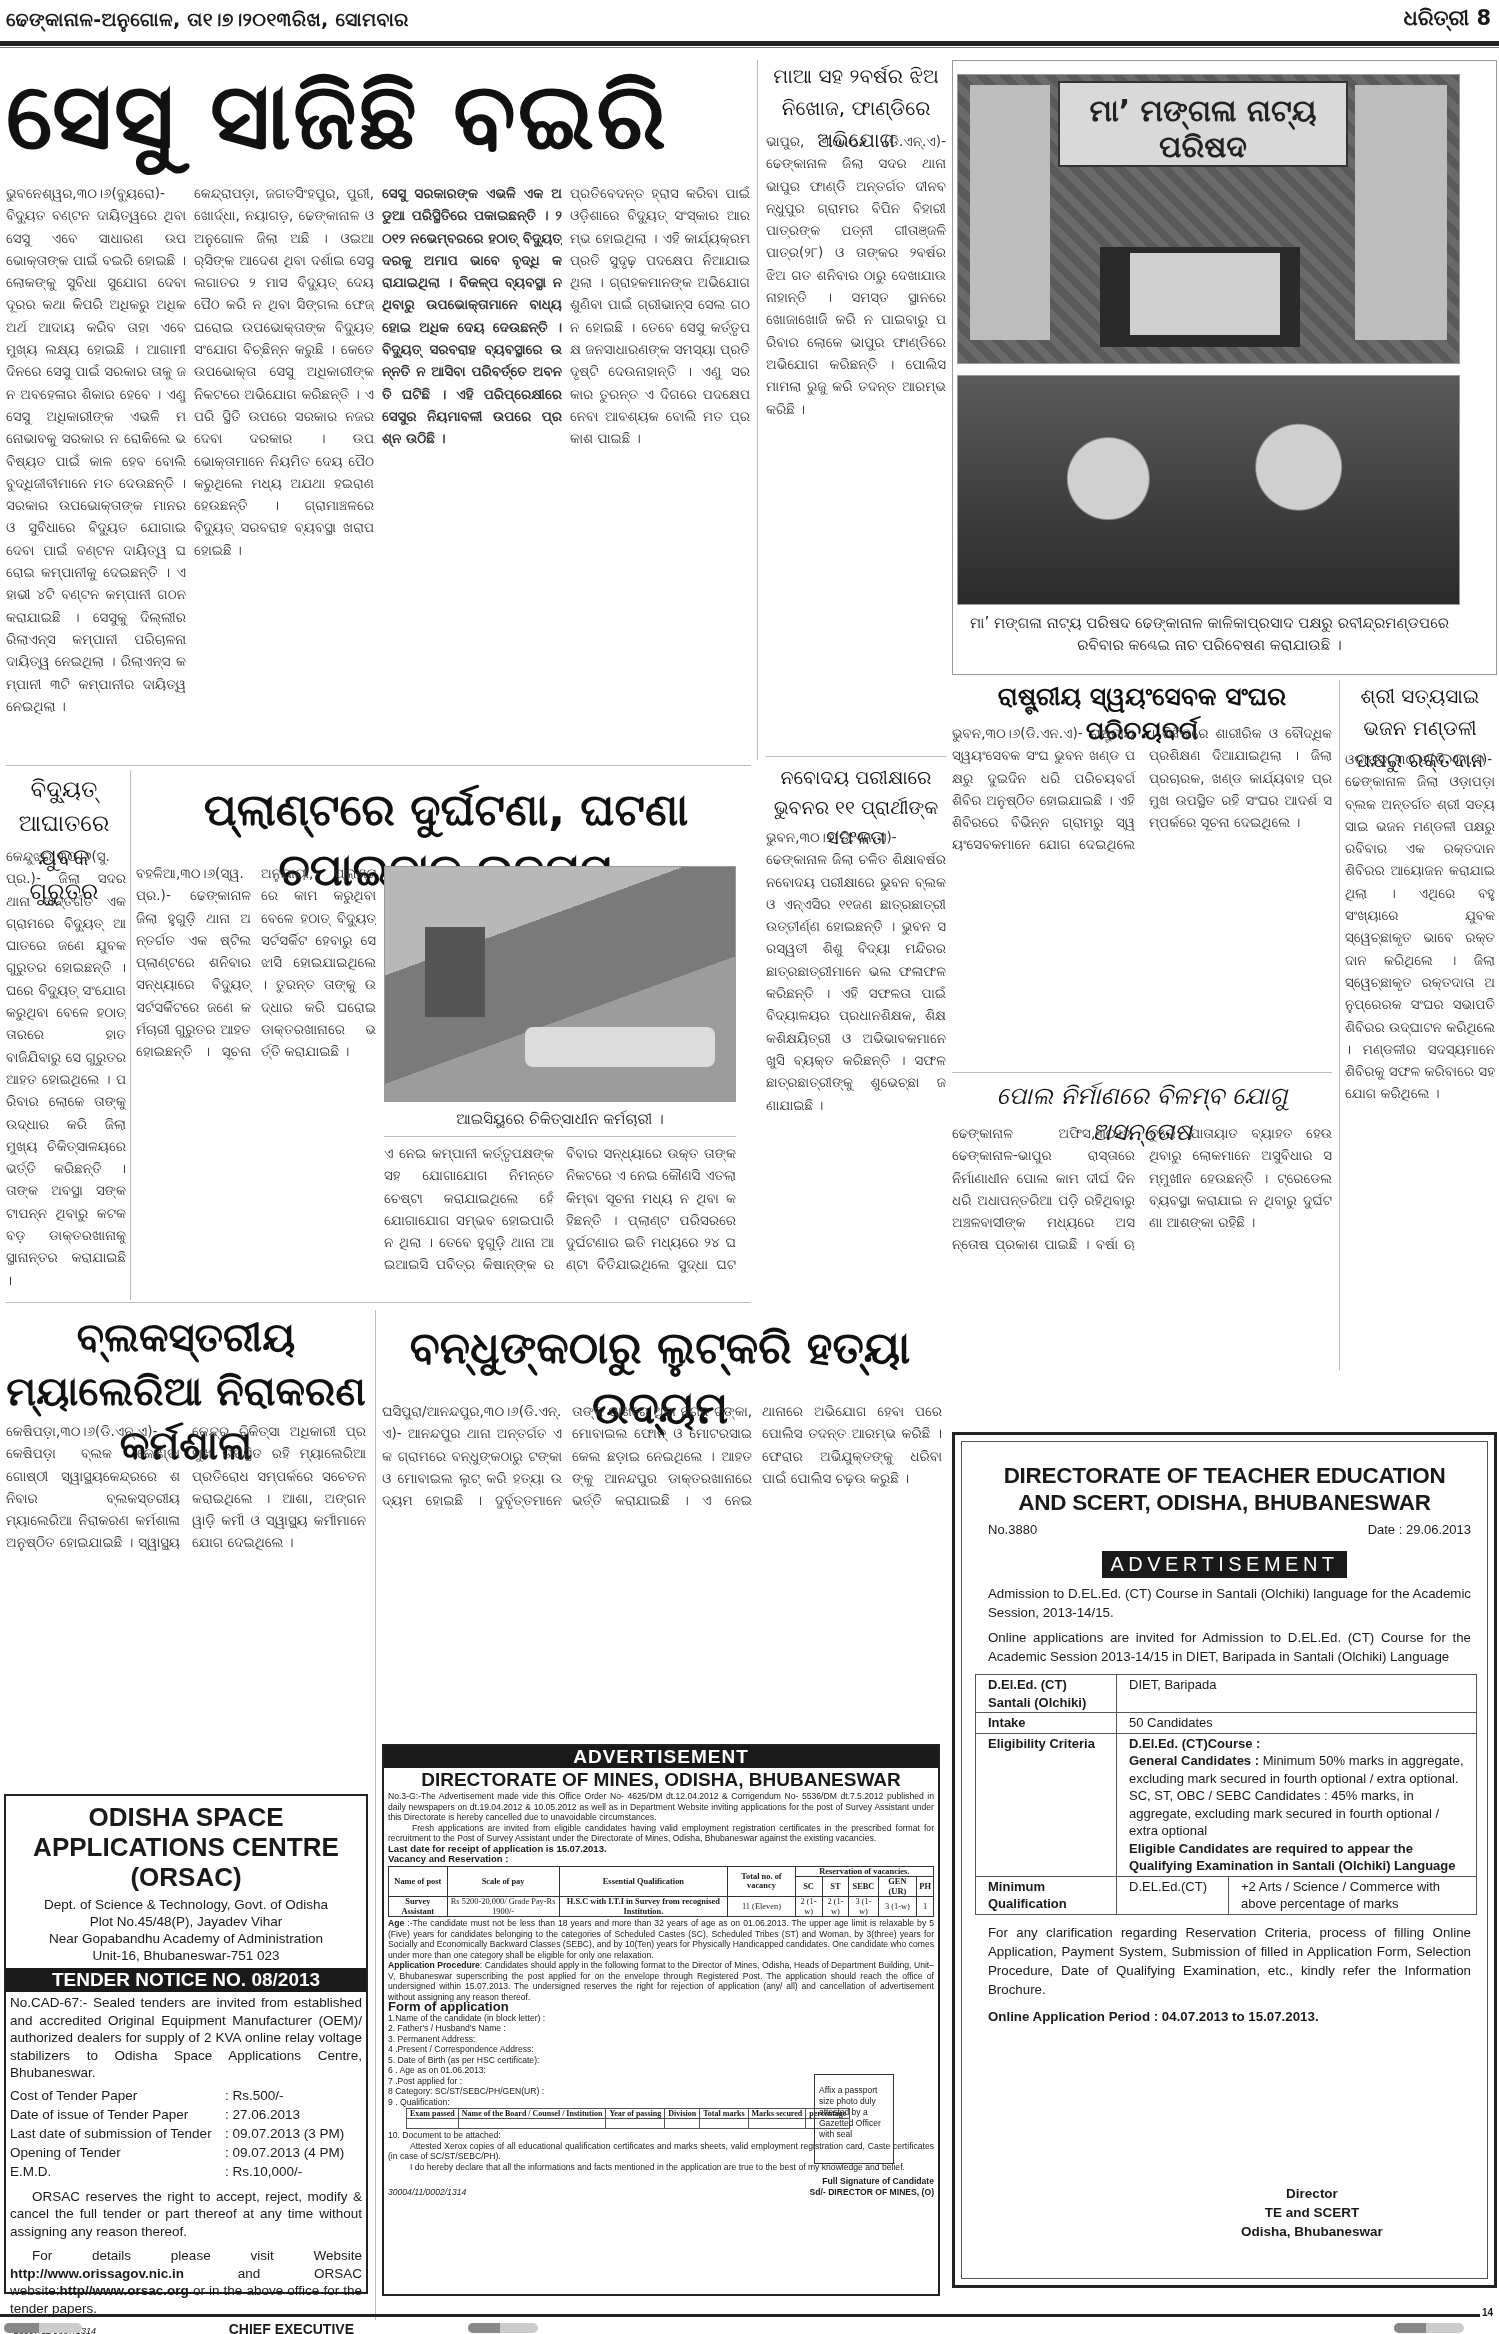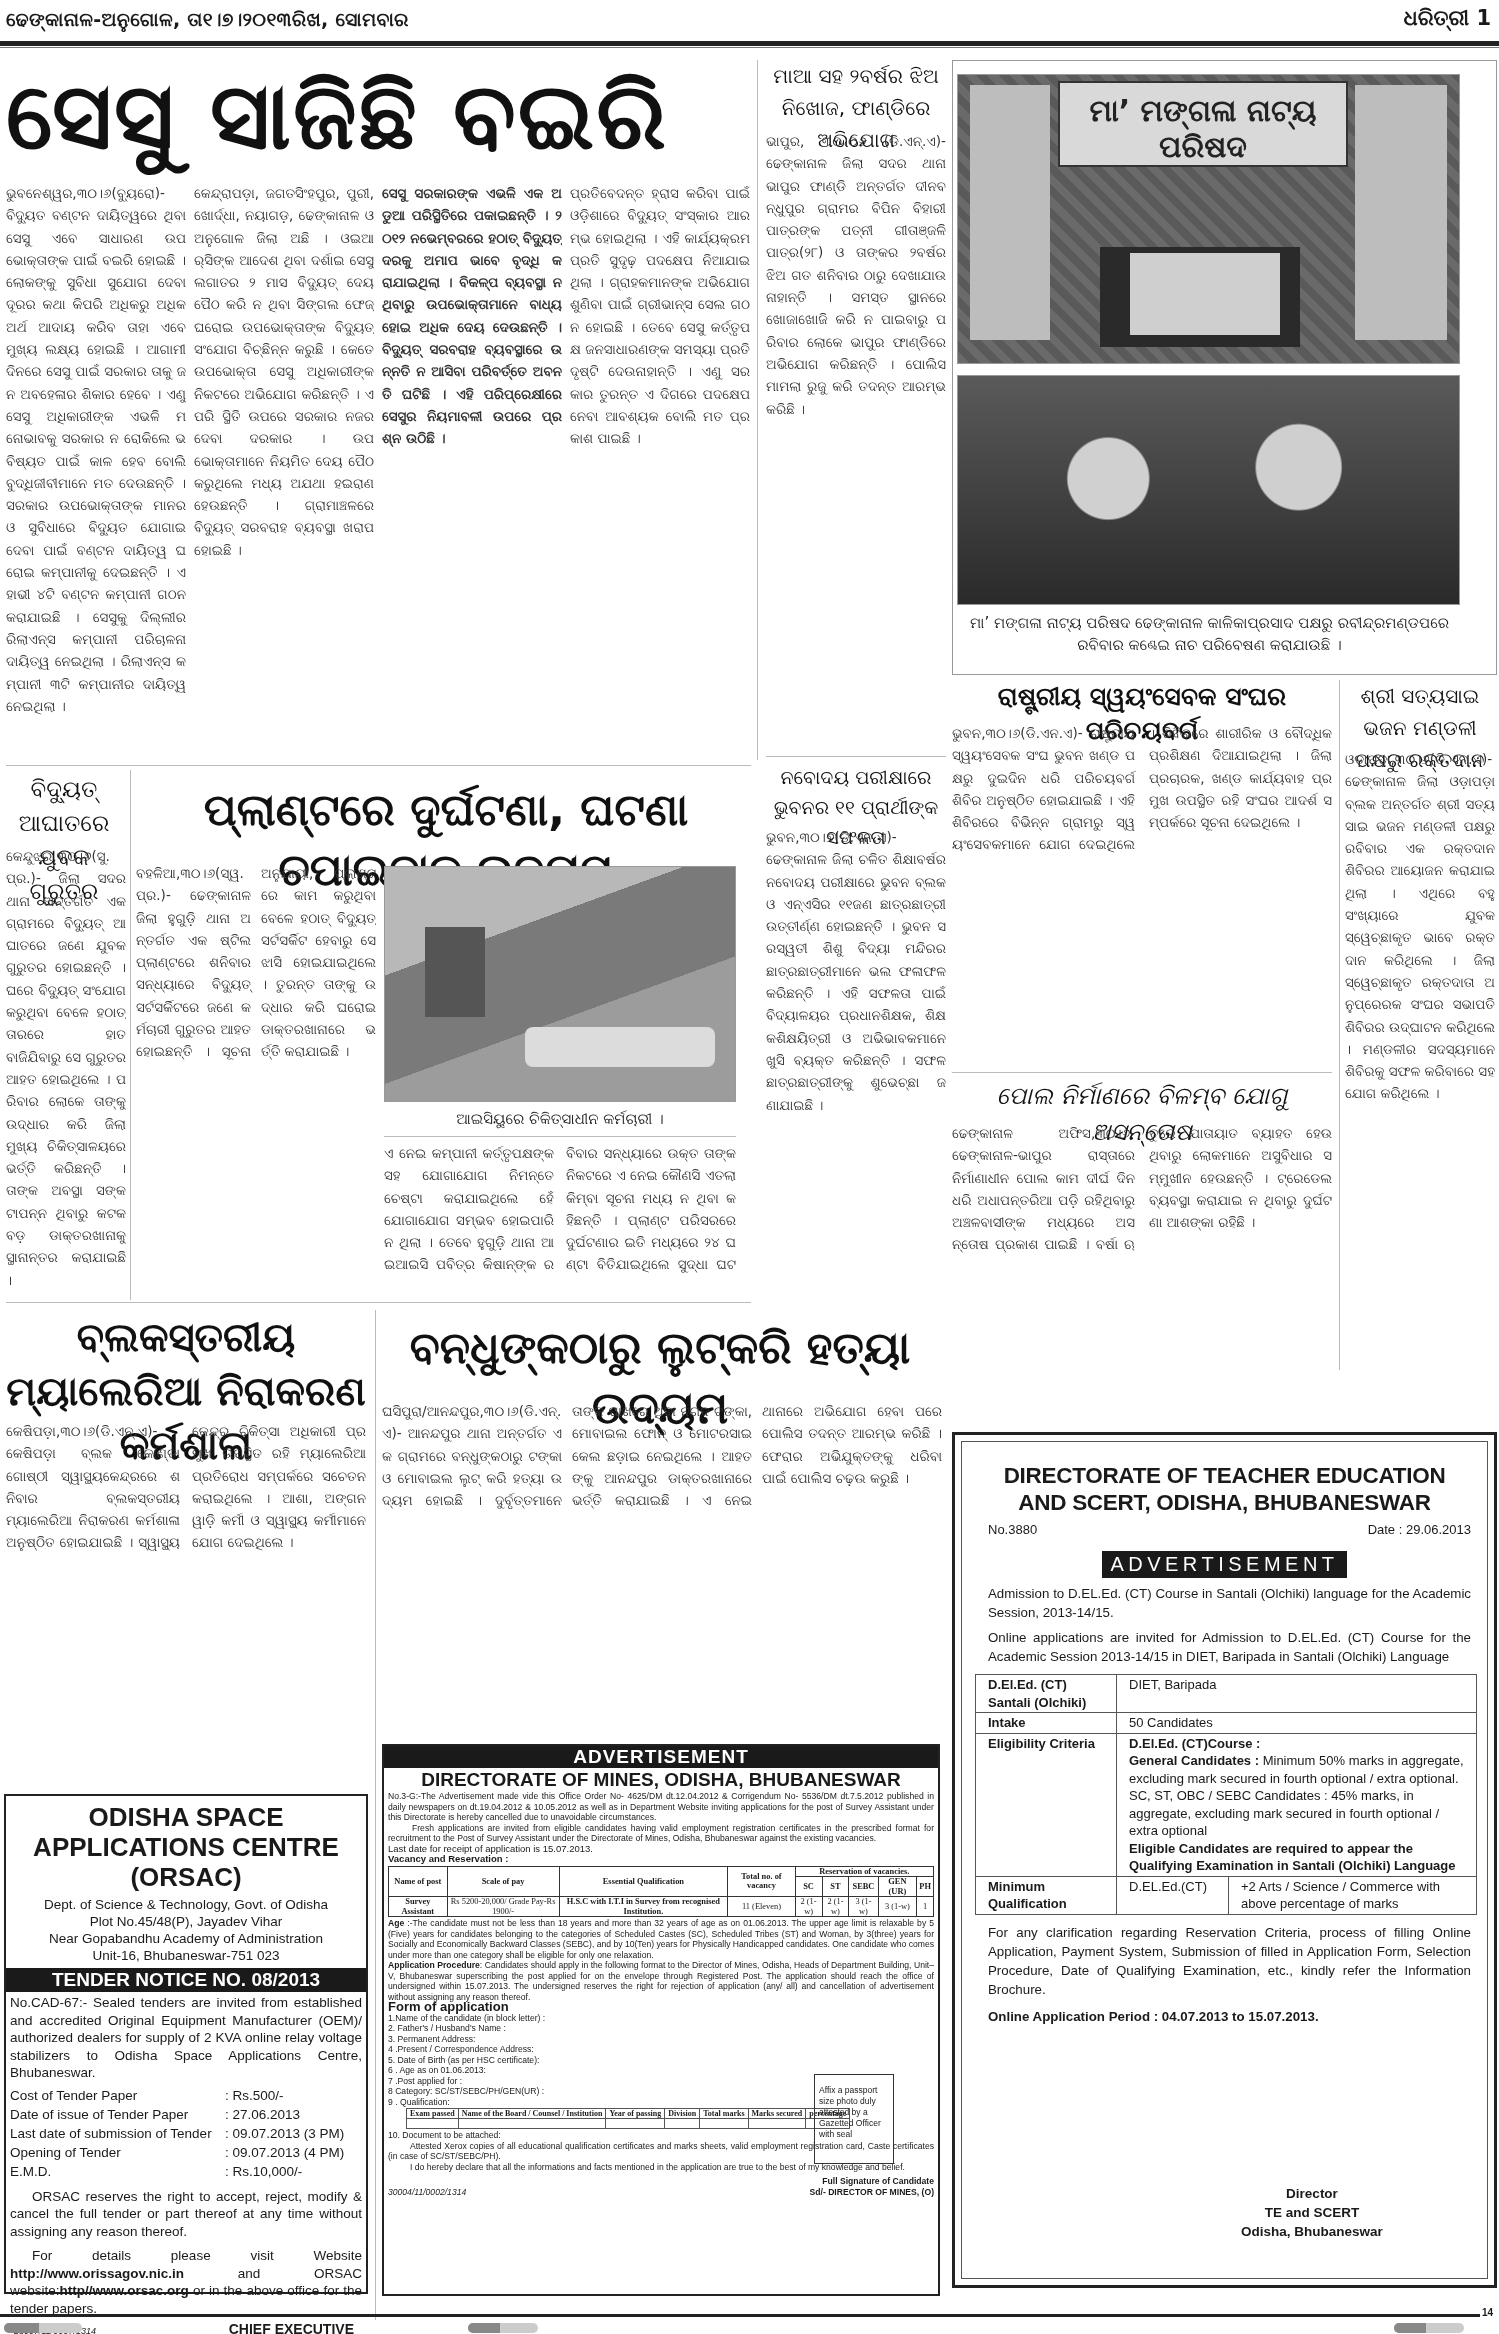--- a/index.html
+++ b/index.html
@@ -64,21 +64,21 @@
 
   .footer-pill { position: absolute; height: 10px; border-radius: 5px; background: #ccc; overflow: hidden; }
   .footer-pill .fill { height: 100%; background: #888; }
   .pageno { position: absolute; font-family: "Liberation Sans", sans-serif; font-size: 10px; font-weight: bold; }
 </style>
 </head>
 <body>
 
 <div class="abs masthead">
   <div class="dateline">ଢେଙ୍କାନାଳ-ଅନୁଗୋଳ, ତା୧।୭।୨୦୧୩ରିଖ, ସୋମବାର</div>
-  <div class="pagename">ଧରିତ୍ରୀ 1</div>
+  <div class="pagename">ଧରିତ୍ରୀ 8</div>
   <div class="rule"></div>
   <div class="rule2"></div>
 </div>
 
 <div class="abs headline" style="left:6px; top:62px; width:740px; font-size:92px; line-height:110px; letter-spacing:2px;">ସେସୁ ସାଜିଛି ବଇରି</div>
 <div class="col body-text" style="left:6px; top:182px; width:180px; height:570px;">ଭୁବନେଶ୍ୱର,୩୦।୬(ବ୍ୟୁରୋ)- ବିଦ୍ୟୁତ ବଣ୍ଟନ ଦାୟିତ୍ୱରେ ଥିବା ସେସୁ ଏବେ ସାଧାରଣ ଉପଭୋକ୍ତାଙ୍କ ପାଇଁ ବଇରି ହୋଇଛି । ଲୋକଙ୍କୁ ସୁବିଧା ସୁଯୋଗ ଦେବା ଦୂରର କଥା କିପରି ଅଧିକରୁ ଅଧିକ ଅର୍ଥ ଆଦାୟ କରିବ ତାହା ଏବେ ମୁଖ୍ୟ ଲକ୍ଷ୍ୟ ହୋଇଛି । ଆଗାମୀ ଦିନରେ ସେସୁ ପାଇଁ ସରକାର ତାକୁ ଜନ ଅବହେଳାର ଶିକାର ହେବେ । ଏଣୁ ସେସୁ ଅଧିକାରୀଙ୍କ ଏଭଳି ମନୋଭାବକୁ ସରକାର ନ ରୋକିଲେ ଭବିଷ୍ୟତ ପାଇଁ କାଳ ହେବ ବୋଲି ବୁଦ୍ଧିଜୀବୀମାନେ ମତ ଦେଉଛନ୍ତି । ସରକାର ଉପଭୋକ୍ତାଙ୍କ ମାନର ଓ ସୁବିଧାରେ ବିଦ୍ୟୁତ ଯୋଗାଇଦେବା ପାଇଁ ବଣ୍ଟନ ଦାୟିତ୍ୱ ଘରୋଇ କମ୍ପାନୀକୁ ଦେଇଛନ୍ତି । ଏହାଭୀ ୪ଟି ବଣ୍ଟନ କମ୍ପାନୀ ଗଠନ କରାଯାଇଛି । ସେସୁକୁ ଦିଲ୍ଲୀର ରିଲାଏନ୍ସ କମ୍ପାନୀ ପରିଚାଳନା ଦାୟିତ୍ୱ ନେଇଥିଲା । ରିଲାଏନ୍ସ କମ୍ପାନୀ ୩ଟି କମ୍ପାନୀର ଦାୟିତ୍ୱ ନେଇଥିଲା ।</div>
 <div class="col body-text" style="left:194px; top:182px; width:180px; height:570px;">କେନ୍ଦ୍ରାପଡ଼ା, ଜଗତସିଂହପୁର, ପୁରୀ, ଖୋର୍ଦ୍ଧା, ନୟାଗଡ଼, ଢେଙ୍କାନାଳ ଓ ଅନୁଗୋଳ ଜିଲା ଅଛି । ଓଇଆର୍‌ସିଙ୍କ ଆଦେଶ ଥିବା ଦର୍ଶାଇ ସେସୁ ଲଗାତର ୨ ମାସ ବିଦ୍ୟୁତ୍ ଦେୟ ପୈଠ କରି ନ ଥିବା ସିଙ୍ଗଲ ଫେଜ୍ ଘରୋଇ ଉପଭୋକ୍ତାଙ୍କ ବିଦ୍ୟୁତ୍ ସଂଯୋଗ ବିଚ୍ଛିନ୍ନ କରୁଛି । କେତେ ଉପଭୋକ୍ତା ସେସୁ ଅଧିକାରୀଙ୍କ ନିକଟରେ ଅଭିଯୋଗ କରିଛନ୍ତି । ଏପରି ସ୍ଥିତି ଉପରେ ସରକାର ନଜର ଦେବା ଦରକାର । ଉପଭୋକ୍ତାମାନେ ନିୟମିତ ଦେୟ ପୈଠ କରୁଥିଲେ ମଧ୍ୟ ଅଯଥା ହଇରାଣ ହେଉଛନ୍ତି । ଗ୍ରାମାଞ୍ଚଳରେ ବିଦ୍ୟୁତ୍ ସରବରାହ ବ୍ୟବସ୍ଥା ଖରାପ ହୋଇଛି ।</div>
 <div class="col body-text" style="left:382px; top:182px; width:180px; height:570px;font-weight:bold;">ସେସୁ ସରକାରଙ୍କ ଏଭଳି ଏକ ଅଡୁଆ ପରିସ୍ଥିତିରେ ପକାଇଛନ୍ତି । ୨୦୧୨ ନଭେମ୍ବରରେ ହଠାତ୍ ବିଦ୍ୟୁତ୍ ଦରକୁ ଅମାପ ଭାବେ ବୃଦ୍ଧି କରାଯାଇଥିଲା । ବିକଳ୍ପ ବ୍ୟବସ୍ଥା ନ ଥିବାରୁ ଉପଭୋକ୍ତାମାନେ ବାଧ୍ୟ ହୋଇ ଅଧିକ ଦେୟ ଦେଉଛନ୍ତି । ବିଦ୍ୟୁତ୍ ସରବରାହ ବ୍ୟବସ୍ଥାରେ ଉନ୍ନତି ନ ଆସିବା ପରିବର୍ତ୍ତେ ଅବନତି ଘଟିଛି । ଏହି ପରିପ୍ରେକ୍ଷୀରେ ସେସୁର ନିୟମାବଳୀ ଉପରେ ପ୍ରଶ୍ନ ଉଠିଛି ।</div>
 <div class="col body-text" style="left:570px; top:182px; width:180px; height:570px;">ପ୍ରତିବେଦନ୍ତ ହ୍ରାସ କରିବା ପାଇଁ ଓଡ଼ିଶାରେ ବିଦ୍ୟୁତ୍ ସଂସ୍କାର ଆରମ୍ଭ ହୋଇଥିଲା । ଏହି କାର୍ଯ୍ୟକ୍ରମ ପ୍ରତି ସୁଦୃଢ଼ ପଦକ୍ଷେପ ନିଆଯାଇଥିଲା । ଗ୍ରାହକମାନଙ୍କ ଅଭିଯୋଗ ଶୁଣିବା ପାଇଁ ଗ୍ରୀଭାନ୍ସ ସେଲ ଗଠନ ହୋଇଛି । ତେବେ ସେସୁ କର୍ତ୍ତୃପକ୍ଷ ଜନସାଧାରଣଙ୍କ ସମସ୍ୟା ପ୍ରତି ଦୃଷ୍ଟି ଦେଉନାହାନ୍ତି । ଏଣୁ ସରକାର ତୁରନ୍ତ ଏ ଦିଗରେ ପଦକ୍ଷେପ ନେବା ଆବଶ୍ୟକ ବୋଲି ମତ ପ୍ରକାଶ ପାଇଛି ।</div>
 <div class="vrule" style="left:757px; top:60px; height:700px;"></div>
@@ -182,21 +182,21 @@
     <span class="code">28007/11/0007/1314</span>
     <span class="sig">CHIEF EXECUTIVE</span>
   </div>
 </div>
 
 <div class="ad-box" style="left:382px; top:1744px; width:558px; height:552px;">
   <div class="mines-banner">ADVERTISEMENT</div>
   <div class="mines-title">DIRECTORATE OF MINES, ODISHA, BHUBANESWAR</div>
   <div class="mines-p">No.3-G:-The Advertisement made vide this Office Order No- 4625/DM dt.12.04.2012 &amp; Corrigendum No- 5536/DM dt.7.5.2012 published in daily newspapers on dt.19.04.2012 &amp; 10.05.2012 as well as in Department Website inviting applications for the post of Survey Assistant under this Directorate is hereby cancelled due to unavoidable circumstances.</div>
   <div class="mines-p" style="text-indent:24px;">Fresh applications are invited from eligible candidates having valid employment registration certificates in the prescribed format for recruitment to the Post of Survey Assistant under the Directorate of Mines, Odisha, Bhubaneswar against the existing vacancies.</div>
-  <div class="mines-p" style="font-weight:normal; font-size:9.5px;">Last date for receipt of application is 15.07.2013.</div>
+  <div class="mines-p" style="font-weight:bold; font-size:9.5px;">Last date for receipt of application is 15.07.2013.</div>
   <div class="mines-p" style="font-weight:bold; font-size:9.5px;">Vacancy and Reservation :</div>
   <table class="mines-table">
     <tbody>
         <tr>
       <th rowspan="2">Name of post</th>
       <th rowspan="2">Scale of pay</th>
       <th rowspan="2">Essential Qualification</th>
       <th rowspan="2">Total no. of vacancy</th>
       <th colspan="5">Reservation of vacancies.</th>
     </tr>

